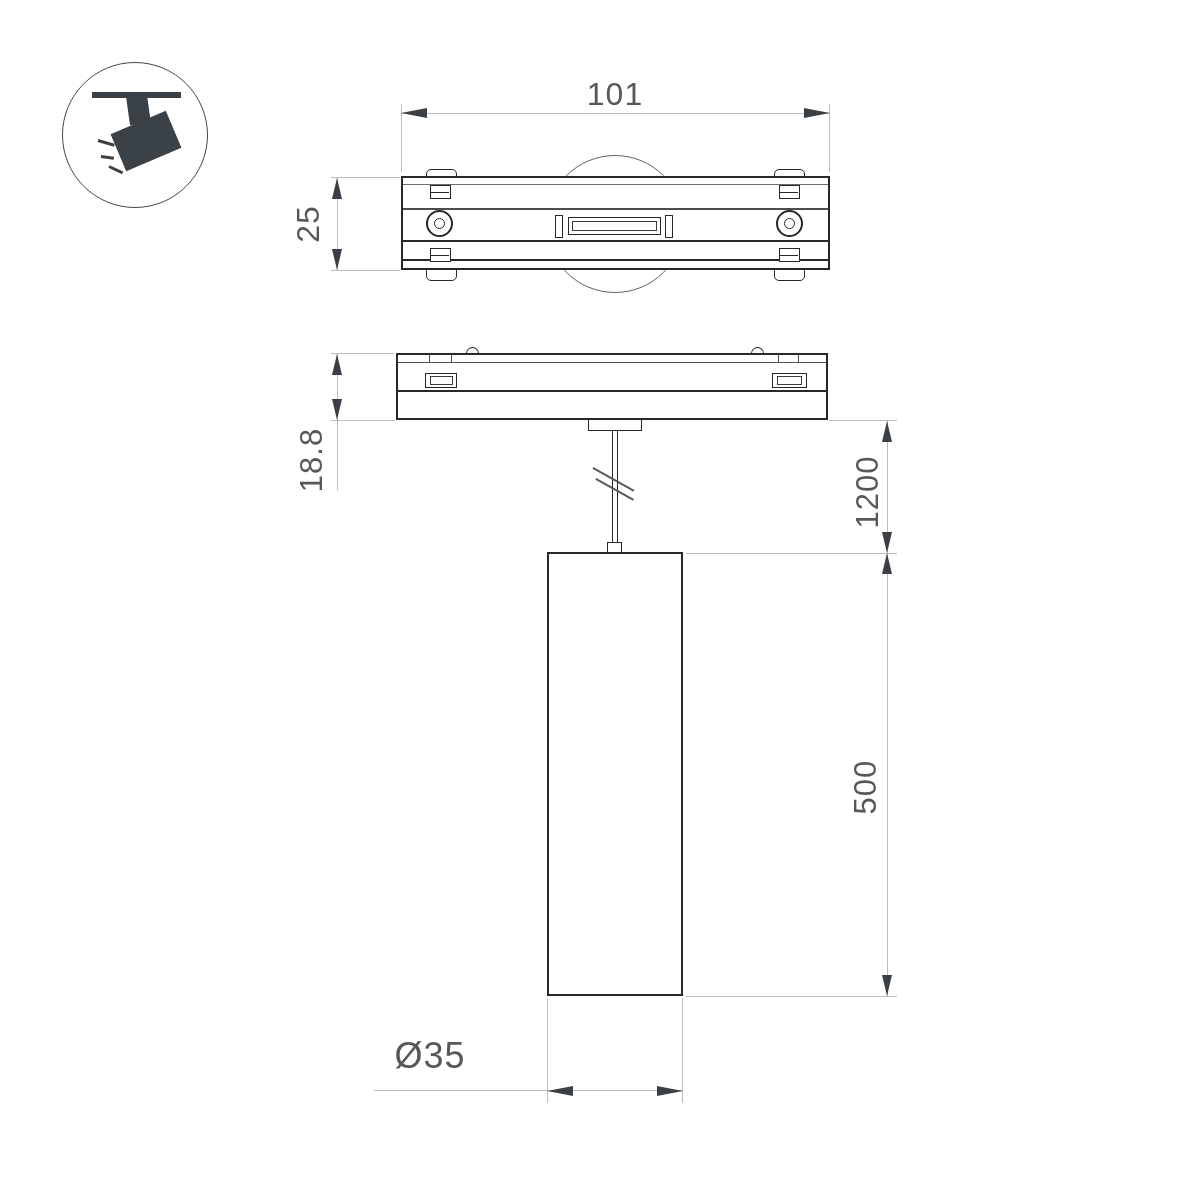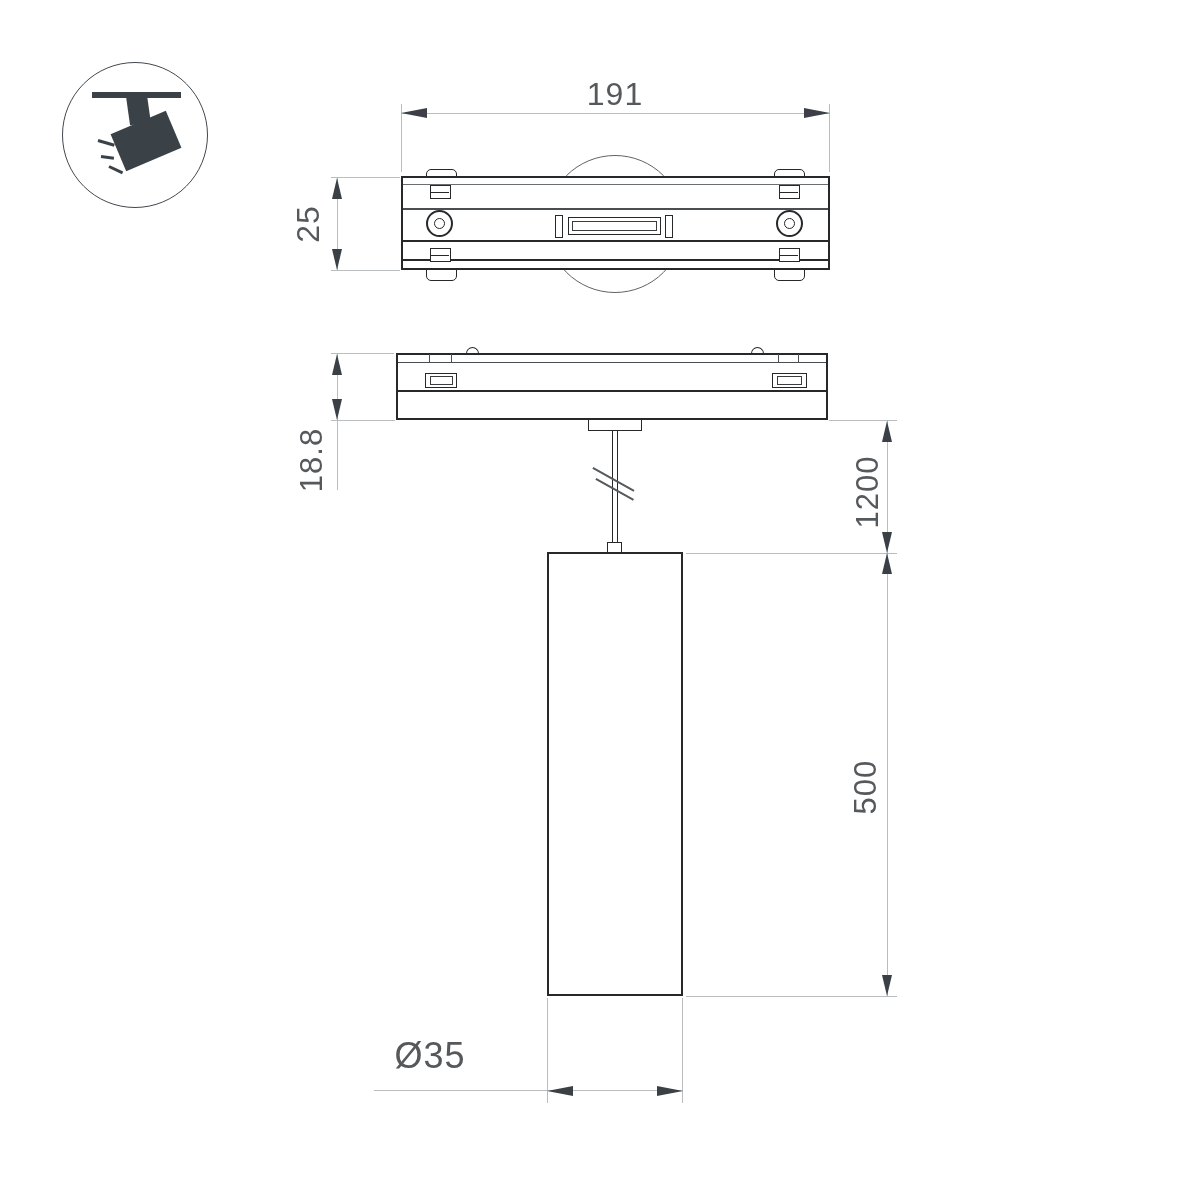--- a/index.html
+++ b/index.html
@@ -82,21 +82,21 @@
   <div class="abs box15" style="left:555px;top:215px;width:8px;height:23px;z-index:4;"></div>
   <div class="abs box15" style="left:665px;top:215px;width:8px;height:23px;z-index:4;"></div>
   <div class="abs box15" style="left:568px;top:217px;width:93px;height:18px;z-index:4;"></div>
   <div class="abs box1" style="left:572px;top:221px;width:85px;height:10px;z-index:5;"></div>
 
   <div class="abs thin" style="left:400.5px;top:104px;width:1px;height:68px;z-index:6;"></div>
   <div class="abs thin" style="left:829px;top:104px;width:1px;height:68px;z-index:6;"></div>
   <div class="abs thin" style="left:401px;top:112.5px;width:429px;height:1px;z-index:6;"></div>
   <div class="abs arr left" style="left:401px;top:108px;z-index:7;"></div>
   <div class="abs arr right" style="left:804px;top:108px;z-index:7;"></div>
-  <div class="abs dim-text" style="left:565px;top:77px;width:100px;font-size:32px;">191</div>
+  <div class="abs dim-text" style="left:565px;top:77px;width:100px;font-size:32px;">101</div>
 
   <div class="abs thin" style="left:331px;top:177px;width:69px;height:1px;z-index:6;"></div>
   <div class="abs thin" style="left:331px;top:269.5px;width:69px;height:1px;z-index:6;"></div>
   <div class="abs thin" style="left:336.5px;top:178px;width:1px;height:92px;z-index:6;"></div>
   <div class="abs arr up" style="left:332px;top:178px;z-index:7;"></div>
   <div class="abs arr down" style="left:332px;top:249px;z-index:7;"></div>
   <div class="abs dim-text rot" style="left:277px;top:207px;width:62px;height:34px;font-size:32px;">25</div>
 
   <div class="abs box" style="left:396px;top:353px;width:432px;height:67px;z-index:2;"></div>
   <div class="abs obj2" style="left:398px;top:362px;width:428px;height:1px;z-index:3;"></div>

